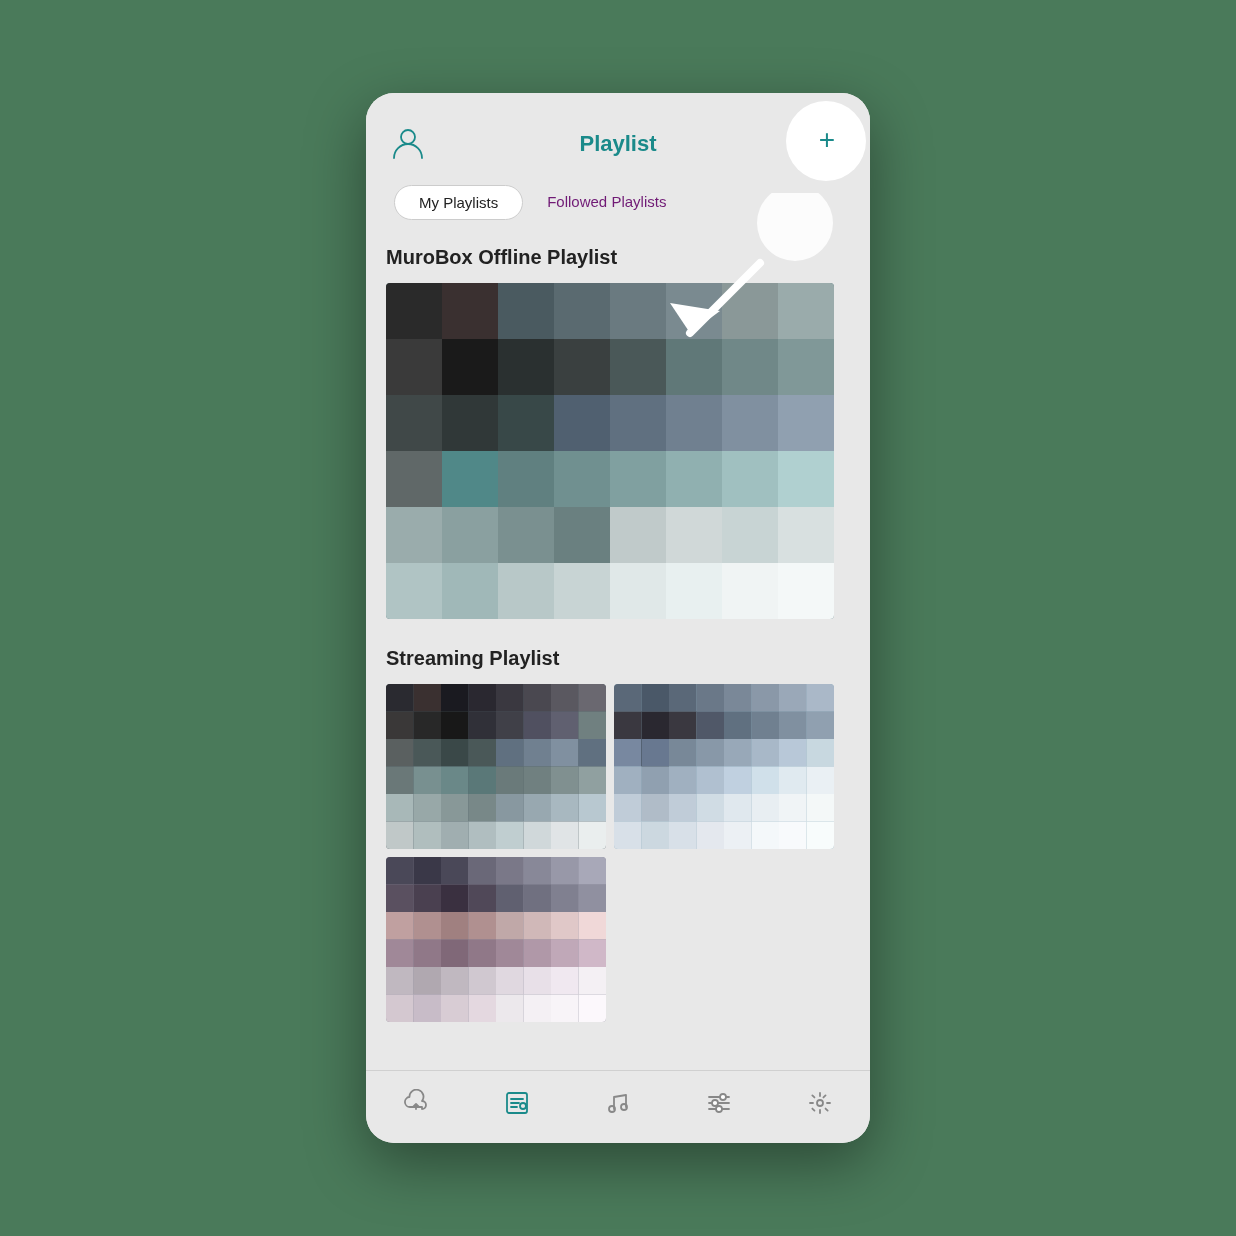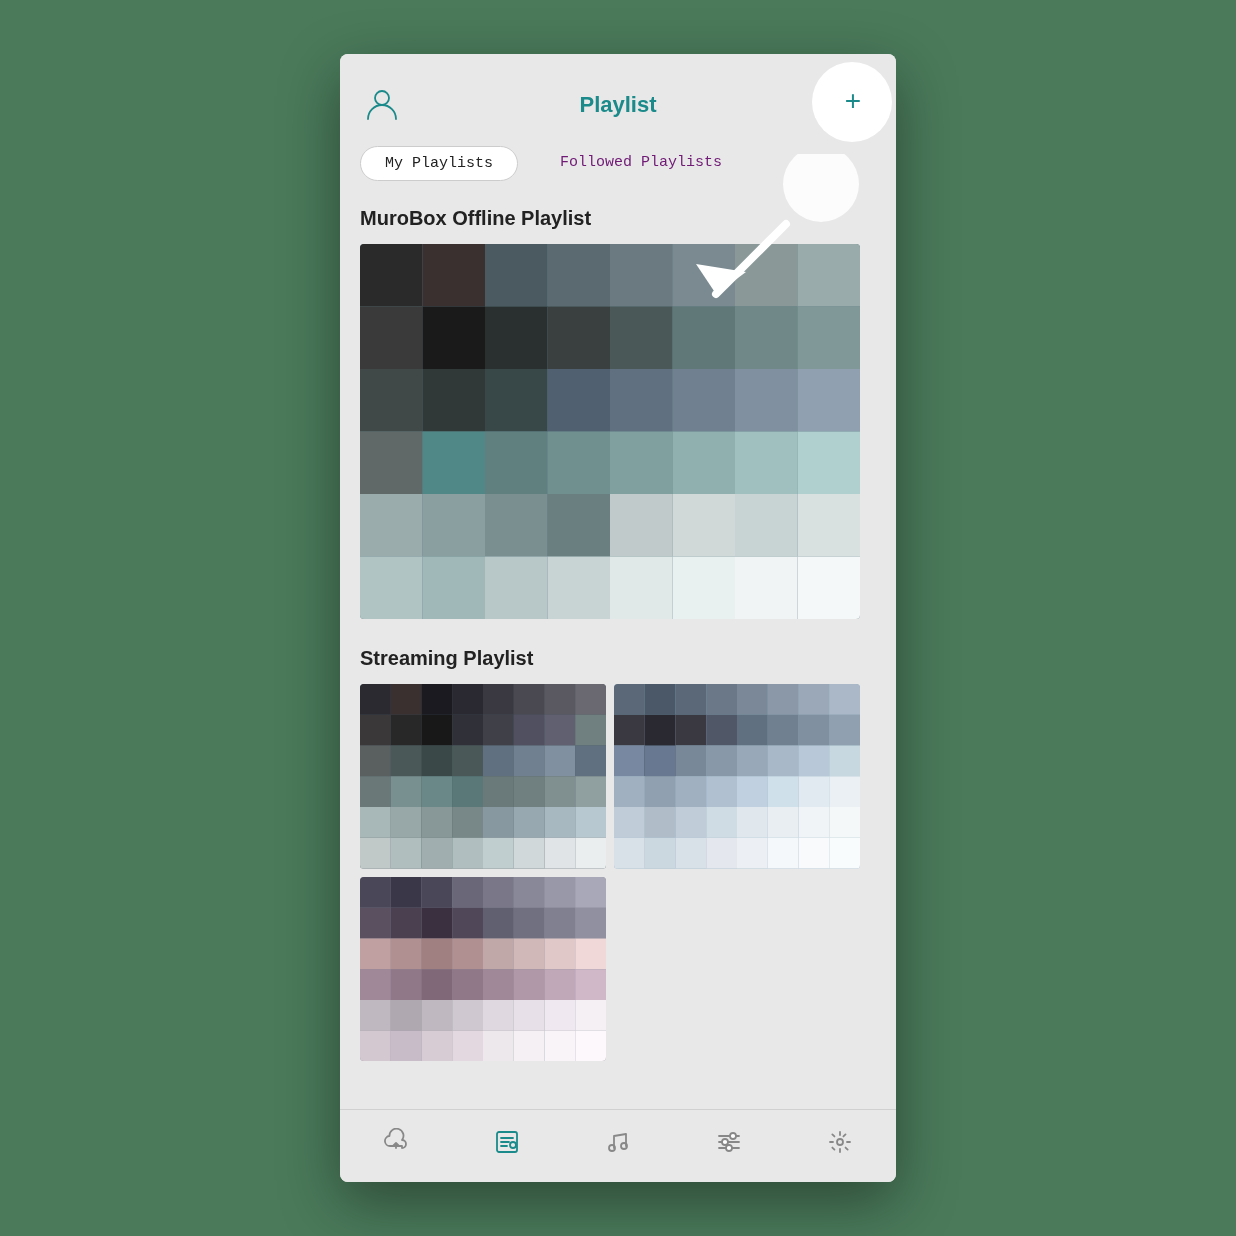--- a/index.html
+++ b/index.html
@@ -5,24 +5,24 @@
     * { box-sizing: border-box; margin: 0; padding: 0; }
     body {
       background: #4a7a5a;
       display: flex;
       justify-content: center;
       align-items: center;
       min-height: 100vh;
       font-family: -apple-system, BlinkMacSystemFont, 'Helvetica Neue', Arial, sans-serif;
     }
     .phone-frame {
-      width: 556px;
+      width: 504px;
       min-height: 900px;
       background: #e8e8e8;
-      border-radius: 8px;
+      border-radius: 28px;
       overflow: hidden;
       position: relative;
       box-shadow: 0 20px 60px rgba(0,0,0,0.4);
       display: flex;
       flex-direction: column;
     }
     .header {
       background: #e8e8e8;
       padding: 24px 20px 14px 20px;
       display: flex;
@@ -79,24 +79,23 @@
       align-items: center;
       justify-content: center;
       cursor: pointer;
       color: #1a8a8a;
       font-size: 28px;
       font-weight: 300;
       margin-top: -8px;
       margin-right: -8px;
     }
     .tabs {
-      padding: 0 20px 16px 20px;
-      display: flex;
-      gap: 18px;
-      font-family: Liberation Mono, monospace;
+      padding: 0 20px 16px 28px;
+      display: flex;
+      gap: 0;
     }
     .tab {
       padding: 8px 24px;
       border-radius: 20px;
       font-size: 15px;
       cursor: pointer;
       font-weight: 500;
     }
     .tab-active {
       background: white;

